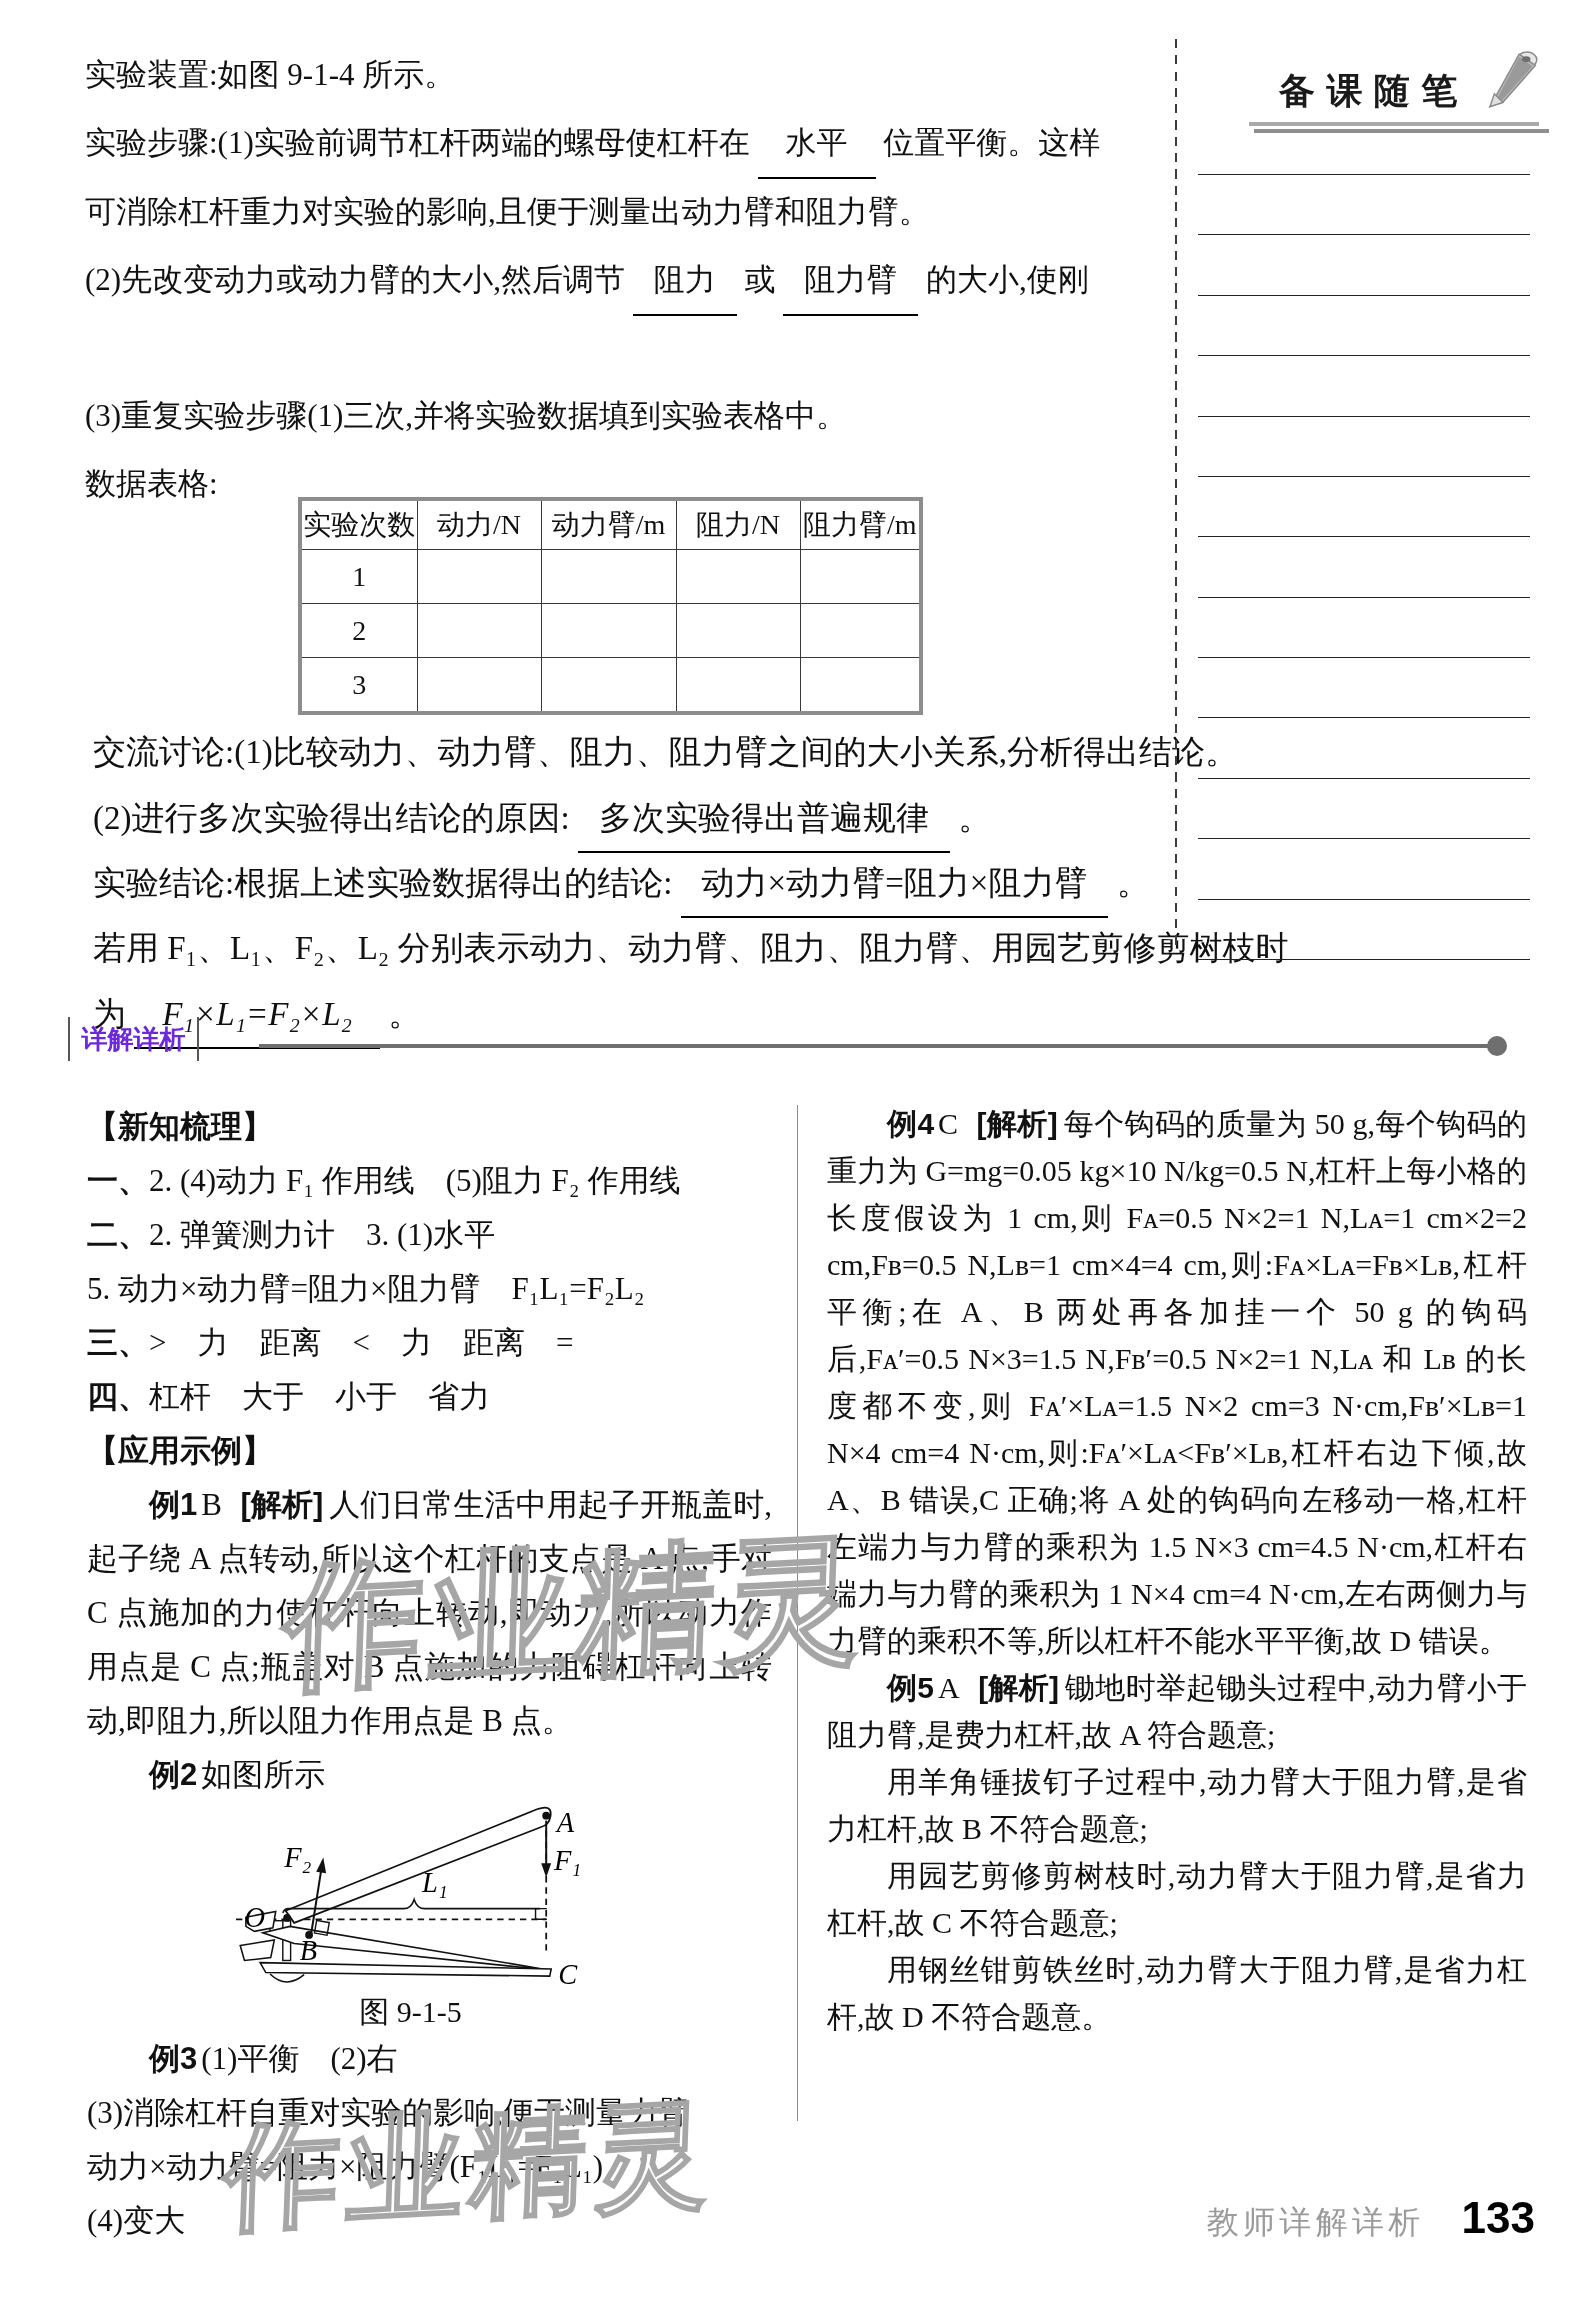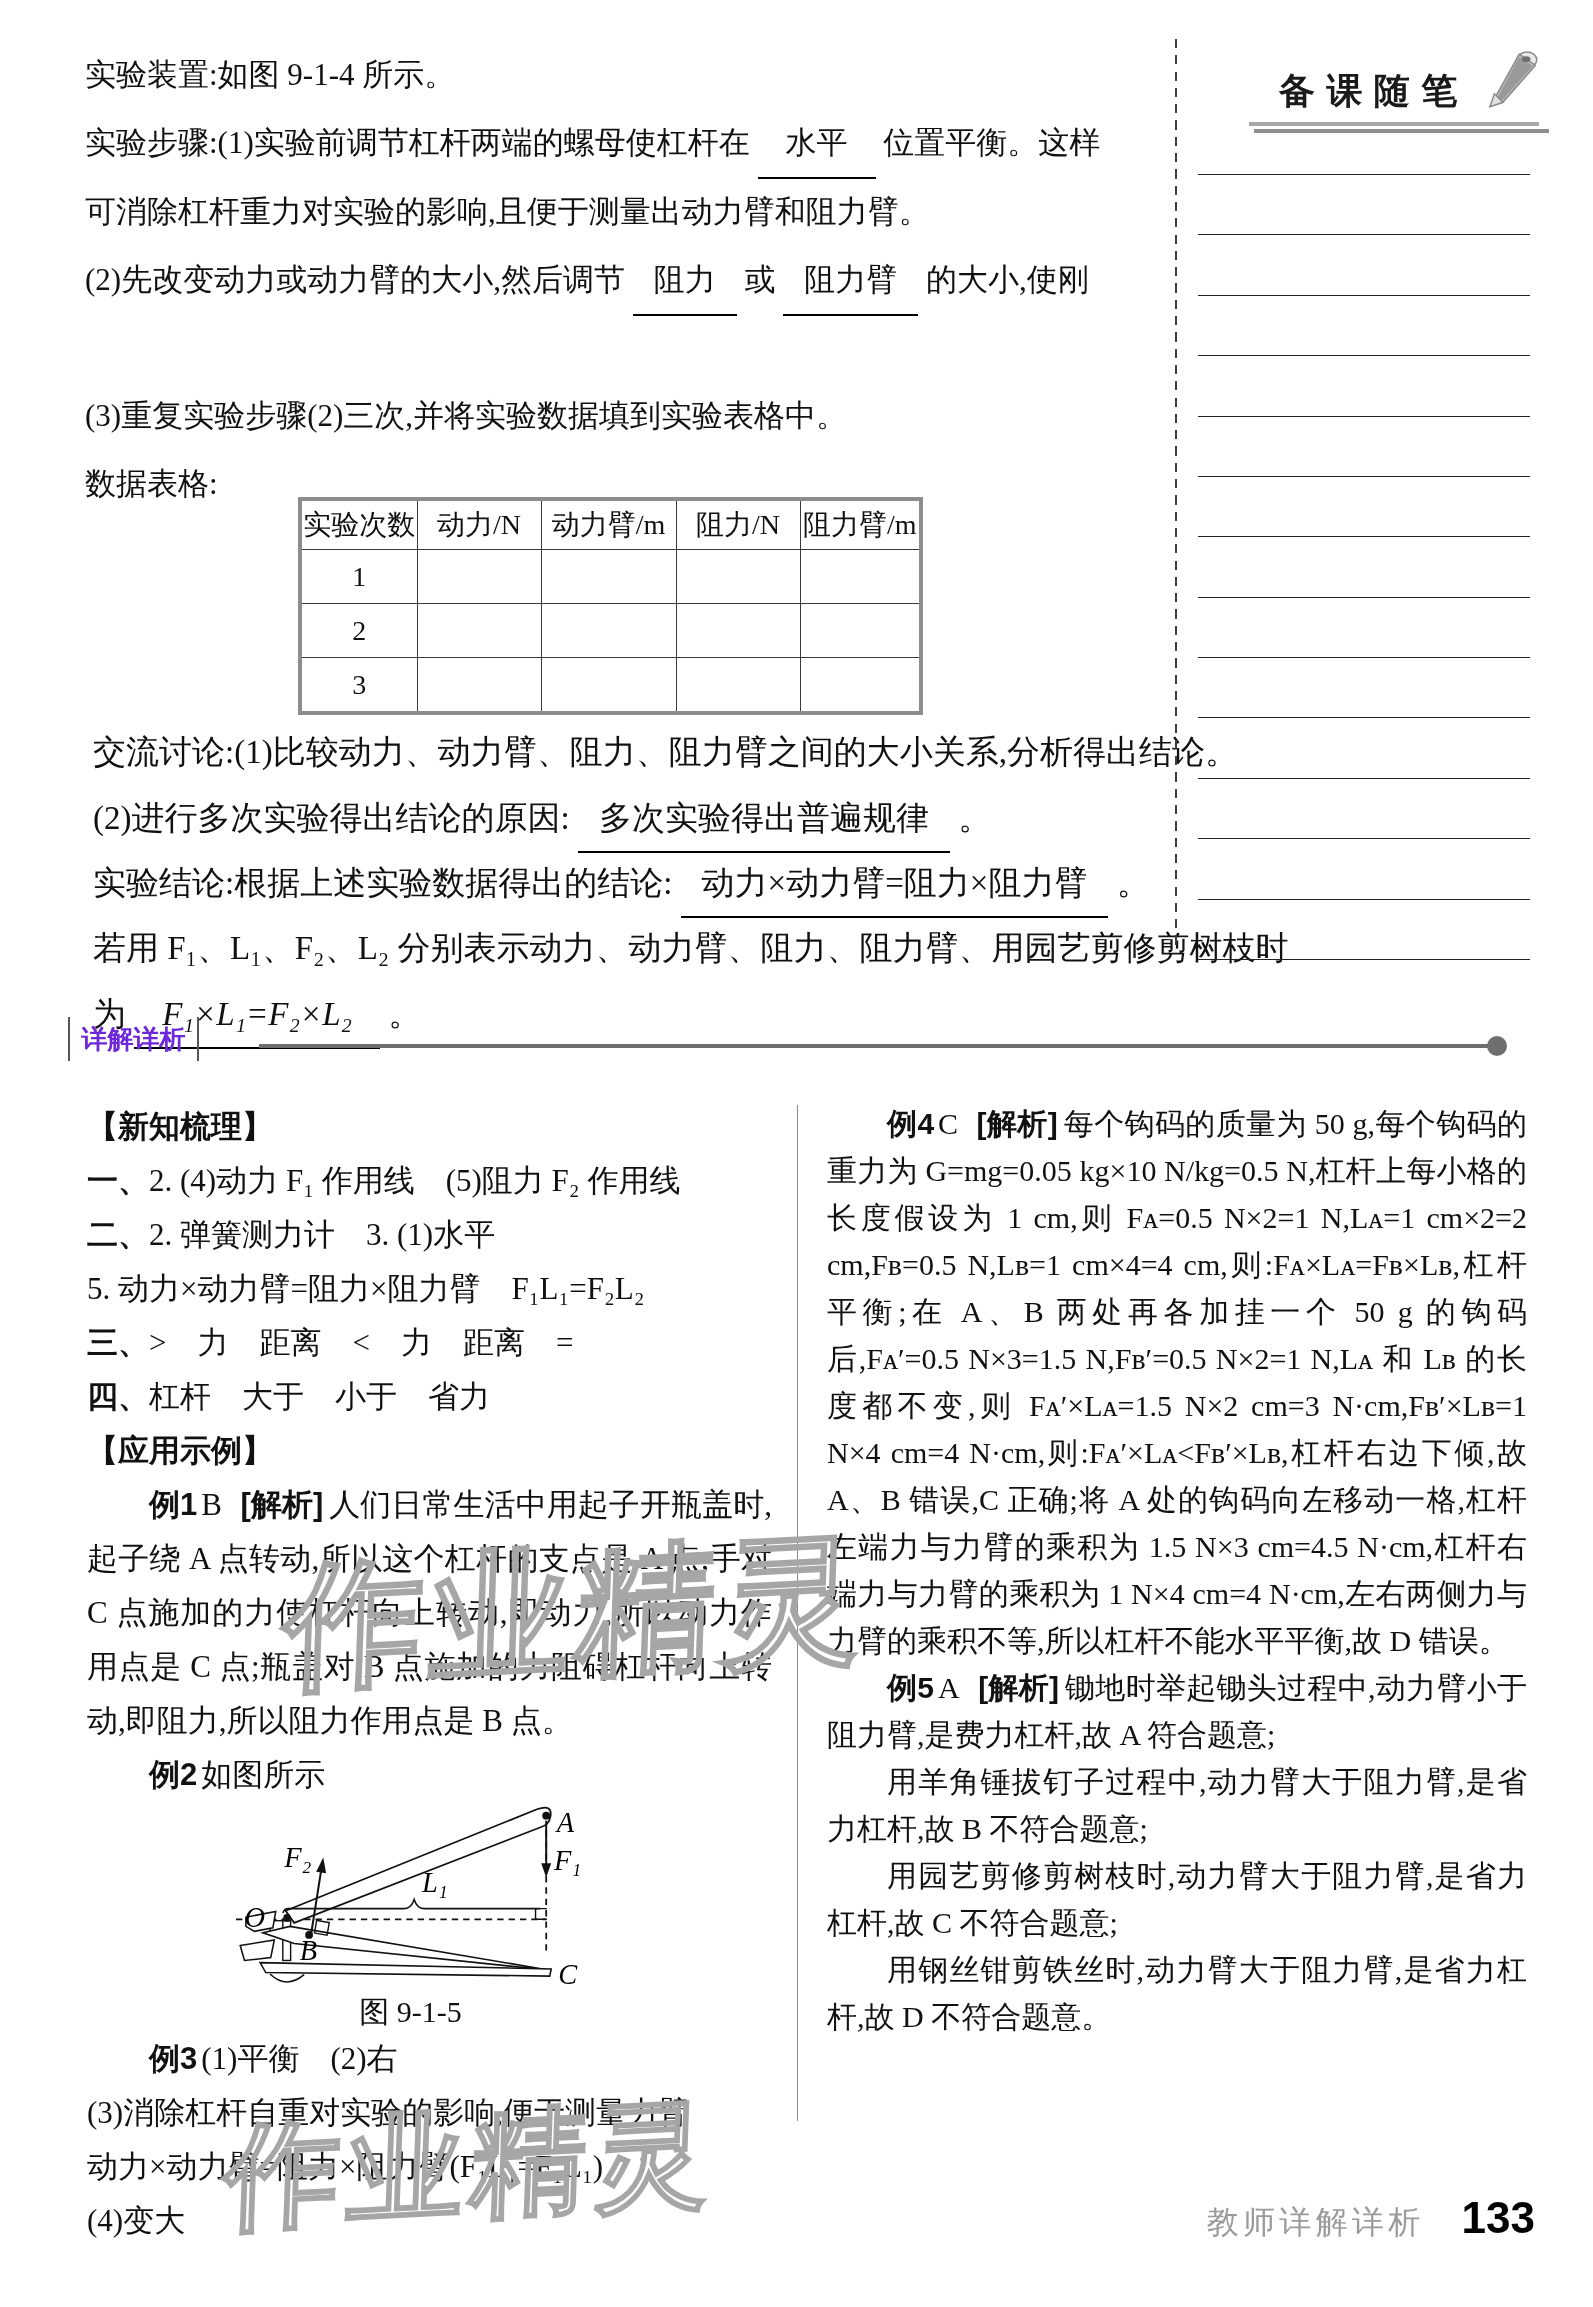--- a/index.html
+++ b/index.html
@@ -82,21 +82,21 @@
   <div class="tline" style="top:178px">可消除杠杆重力对实验的影响,且便于测量出动力臂和阻力臂。</div>
 
   <div class="tline" style="top:246px">
     <span>(2)先改变动力或动力臂的大小,然后调节</span>
     <span class="blank narrow">阻力</span>
     <span>或</span>
     <span class="blank narrow">阻力臂</span>
     <span>的大小,使刚</span>
   </div>
 
-  <div class="tline" style="top:382px">(3)重复实验步骤(2)三次,并将实验数据填到实验表格中。</div>
+  <div class="tline" style="top:382px">(3)重复实验步骤(1)三次,并将实验数据填到实验表格中。</div>
   <div class="tline" style="top:450px">数据表格:</div>
 
   <table class="dt">
     <colgroup>
         <col class="c1">
         <col class="c2">
         <col class="c3">
         <col class="c4">
         <col class="c5">
       </colgroup>

